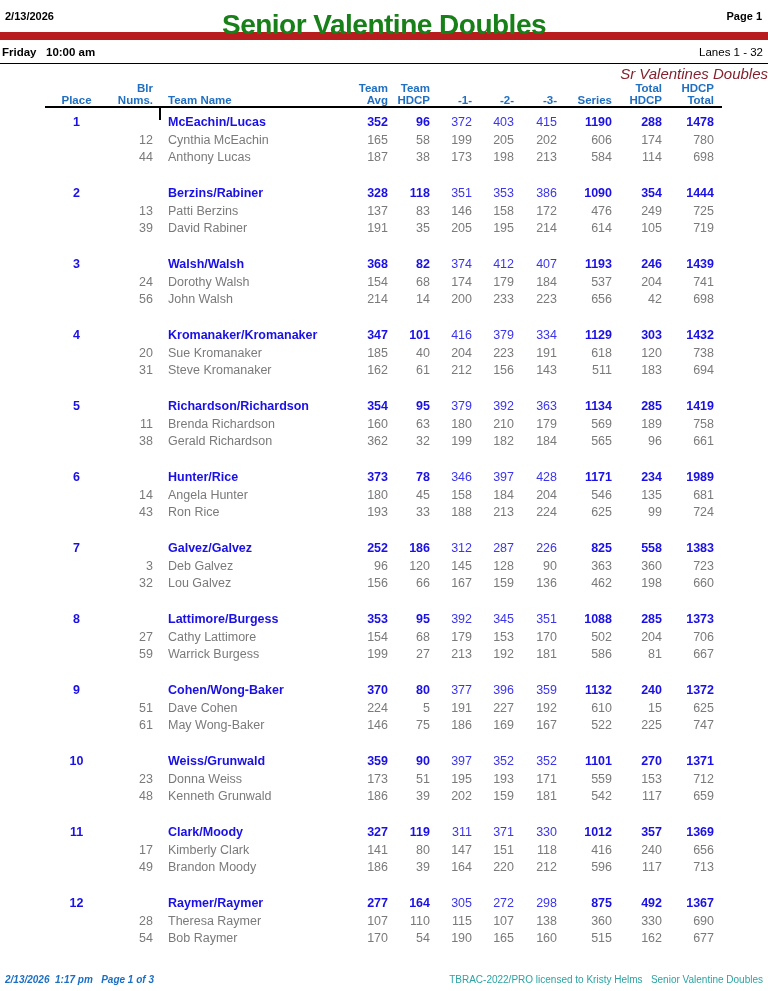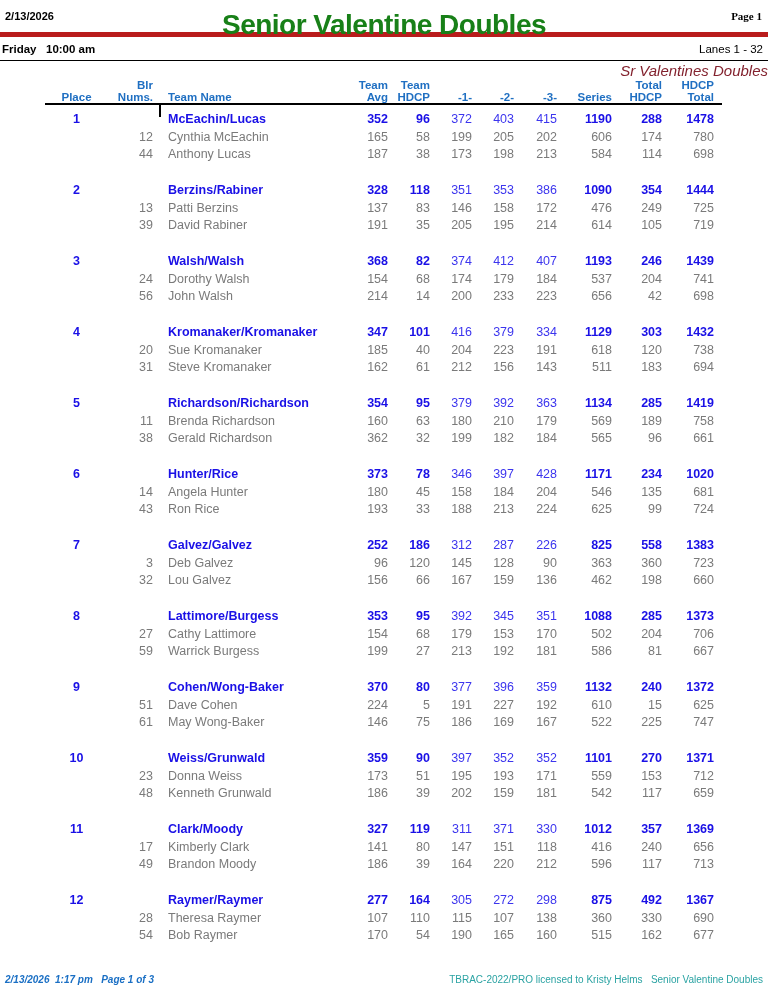--- a/index.html
+++ b/index.html
@@ -6,35 +6,35 @@
   .page{
     position:relative;
     width:768px;height:991px;
     background:#fff;
     font-family:"Liberation Sans","DejaVu Sans",sans-serif;
     color:#000;
     overflow:hidden;
   }
   
   .topbar{
-    position:relative;height:32px;border-bottom:5px solid #b91c1c;
+    position:relative;height:32px;border-bottom:8px solid #b91c1c;
   }
   .topbar .date{
     position:absolute;left:5px;top:10px;
     font-size:11px;font-weight:bold;
   }
   .topbar .title{
     position:absolute;left:0;right:0;top:1px;text-align:center;
     font-size:28px;font-weight:bold;letter-spacing:-0.5px;
     color:var(--title-green,#188018);
     margin-top:8px;
   }
   .topbar .pageno{
     position:absolute;right:6px;top:10px;
-    font-size:11px;font-weight:bold;font-family:Liberation Serif, serif;
+    font-size:11px;font-weight:bold;
   }
   .row2{
     position:relative;height:23px;border-bottom:1px solid #000;
   }
   .row2 .day{position:absolute;left:2px;top:6px;font-size:11.5px;font-weight:bold;}
   .row2 .time{position:absolute;left:46px;top:6px;font-size:11.5px;font-weight:bold;}
   .row2 .lanes{position:absolute;right:5px;top:6px;font-size:11.5px;font-weight:normal;}
   .subtitle{
     height:17px;text-align:right;
     font-size:15px;font-weight:normal;font-style:italic;
@@ -386,21 +386,21 @@
       <span class="c place b">6</span>
       <span class="c num"></span>
       <span class="c name b">Hunter/Rice</span>
       <span class="c v b">373</span>
       <span class="c v b">78</span>
       <span class="c v game">346</span>
       <span class="c v game">397</span>
       <span class="c v game">428</span>
       <span class="c v b">1171</span>
       <span class="c v b">234</span>
-      <span class="c v b">1020</span>
+      <span class="c v b">1989</span>
     </div>
 
   <div class="grid r player-row">
     <span class="c place"></span>
     <span class="c num">14</span>
     <span class="c name">Angela Hunter</span>
     <span class="c v">180</span>
     <span class="c v">45</span>
     <span class="c v">158</span>
     <span class="c v">184</span>

